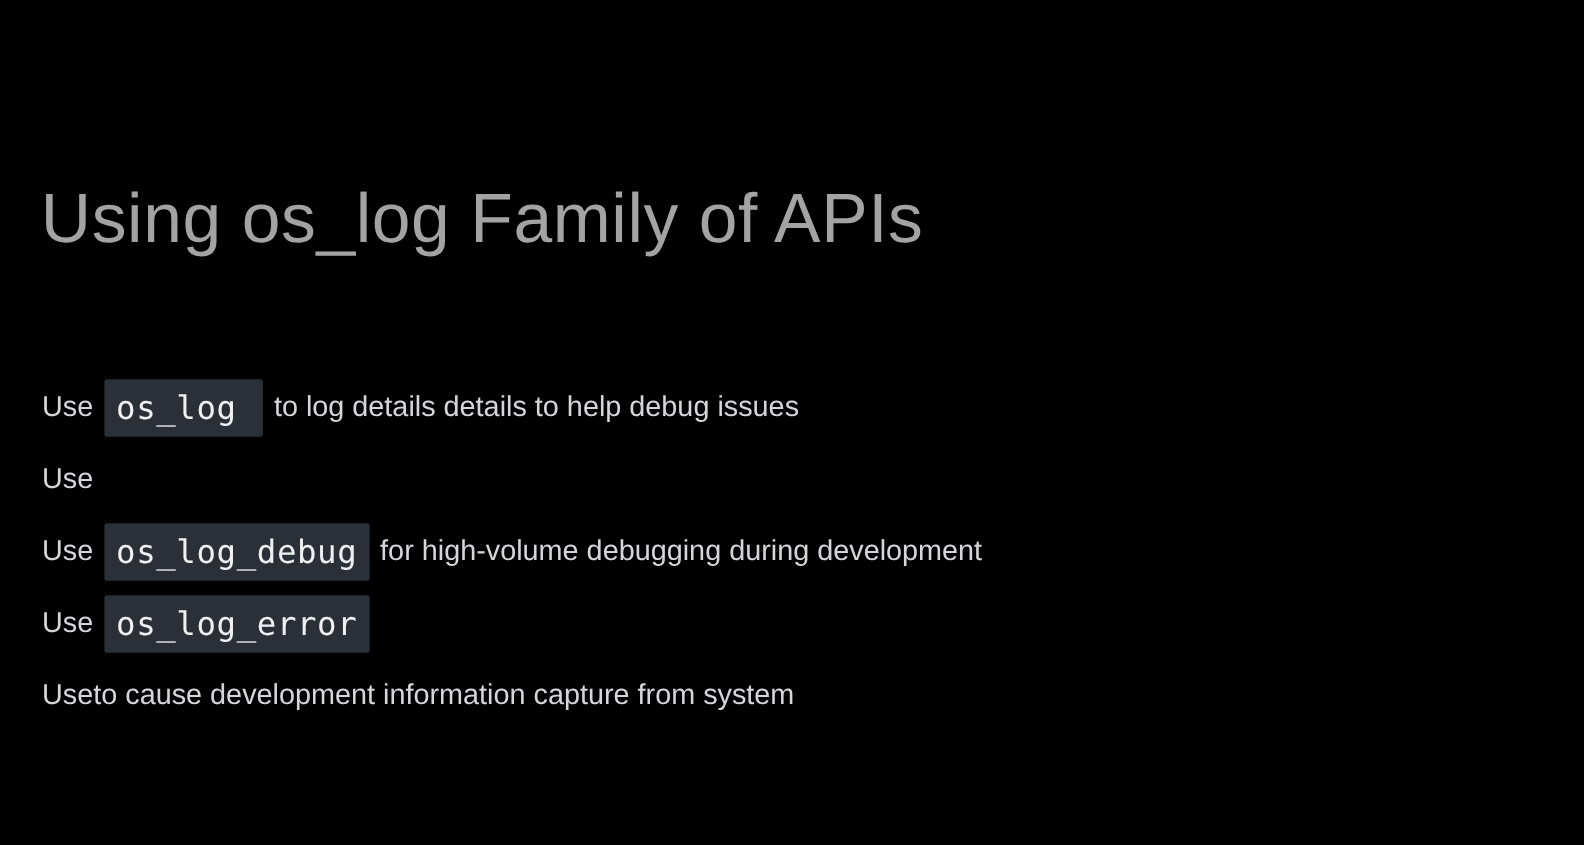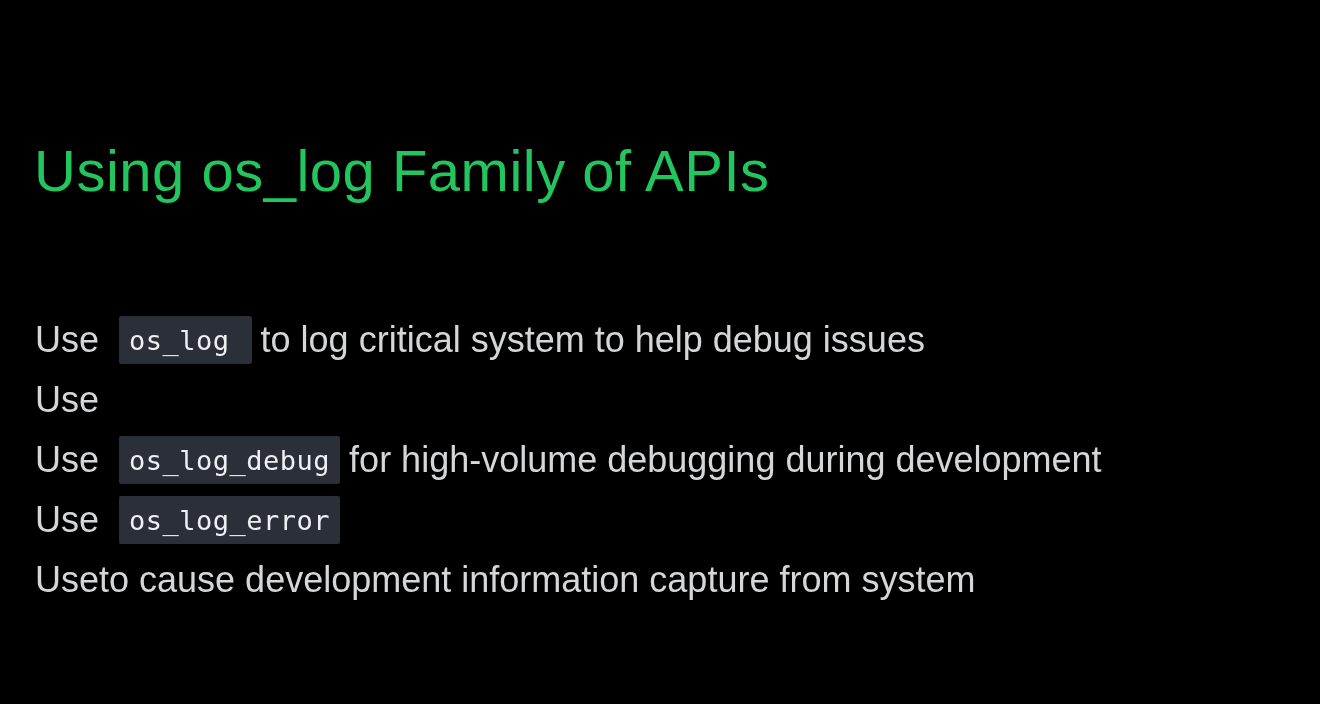--- a/index.html
+++ b/index.html
@@ -15,50 +15,50 @@
     font-family: "Liberation Sans", sans-serif;
   }
   .slide {
     position: absolute;
     inset: 0;
     background: #000000;
   }
   .slide-title {
     position: absolute;
     left: 34px;
-    top: 96px;
+    top: 108px;
     font-size: 58px;
     font-weight: 100;
     letter-spacing: 0.5px;
-    color: #22c55e;
+    color: #a3a3a3;
     line-height: 1.25;
     white-space: nowrap;
   }
   .bullets {
     position: absolute;
     left: 35px;
     top: 310px;
   }
   .bullet {
     display: flex;
     align-items: center;
     height: 60px;
     white-space: nowrap;
   }
   .bullet .prefix,
   .bullet .rest {
-    font-size: 36px;
+    font-size: 24px;
     font-weight: 300;
     color: #d5d6d8;
   }
   .bullet .code {
     display: inline-flex;
     align-items: center;
     height: 48px;
-    margin-left: 20px;
+    margin-left: 9px;
     margin-right: 9px;
     padding: 0 10px;
     background: #2b2f38;
     border-radius: 2px;
     font-family: "DejaVu Sans Mono", monospace;
     font-size: 27px;
     font-weight: 400;
     color: #eef0f3;
     letter-spacing: 0.5px;
   }
@@ -71,21 +71,21 @@
 
 <div class="slide">
 
   <h1 class="slide-title">Using os_log Family of APIs</h1>
 
   <div class="bullets">
 
     <div class="bullet first-chip">
       <span class="prefix">Use</span>
       <span class="code">os_log</span>
-      <span class="rest">to log critical system to help debug issues</span>
+      <span class="rest">to log details details to help debug issues</span>
     </div>
 
     <div class="bullet">
       <span class="prefix">Use</span>
     </div>
 
     <div class="bullet">
       <span class="prefix">Use</span>
       <span class="code">os_log_debug</span>
       <span class="rest">for high-volume debugging during development</span>

